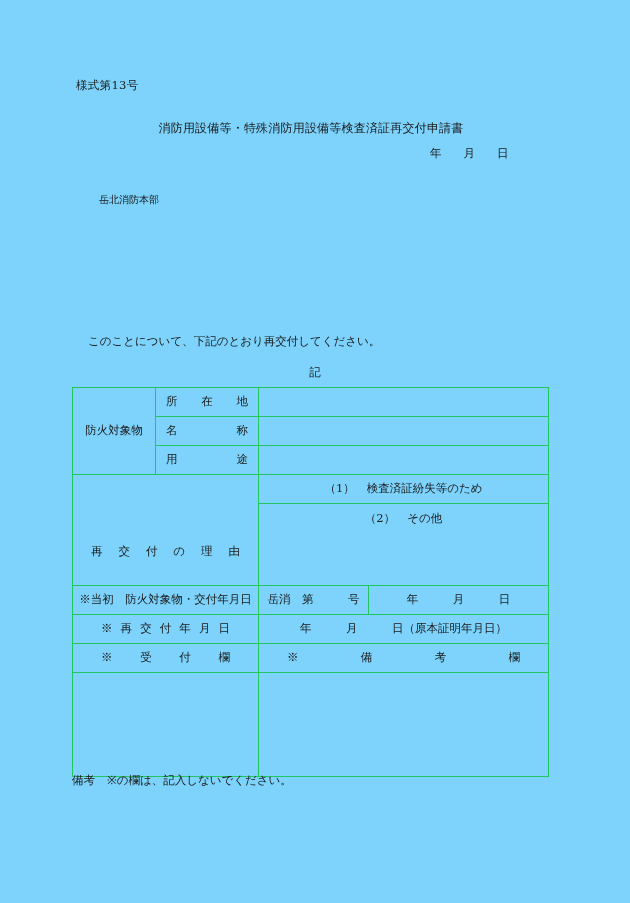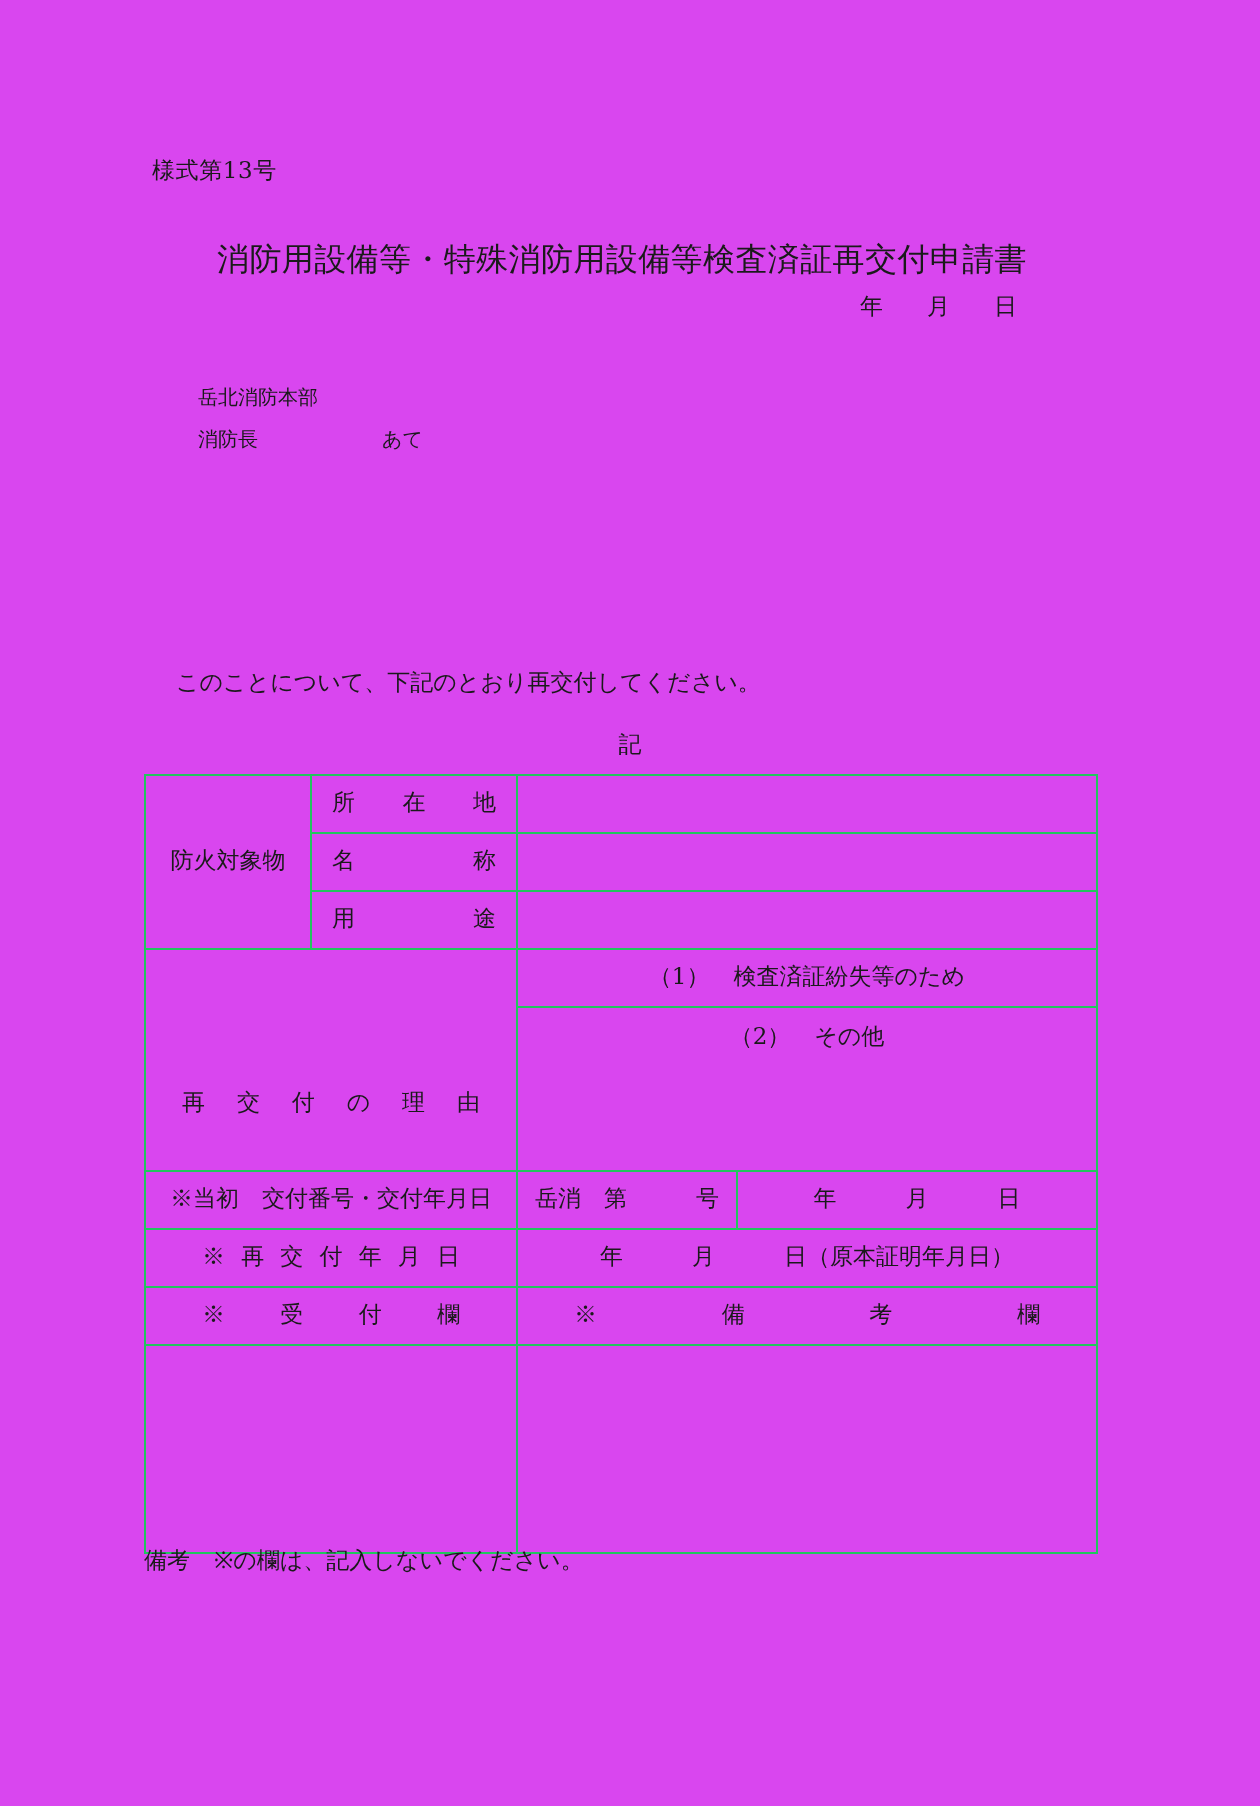--- a/index.html
+++ b/index.html
@@ -14,40 +14,40 @@
     font-family: "DejaVu Serif", "Liberation Serif", serif;
     color: #1a1a1a;
     overflow: hidden;
   }
 
   .page {
     position: absolute;
     left: 0; top: 0;
     width: 630px;
     height: 903px;
-    background: #d946ef;
+    background: #7dd3fc;
   }
 
   
   .form-no {
     position: absolute;
     left: 76px;
     top: 78px;
     font-size: 11.5px;
     letter-spacing: 0.3px;
     white-space: nowrap;
   }
 
   .doc-title {
     position: absolute;
     left: 0;
     top: 120px;
     width: 622px;
     text-align: center;
-    font-size: 16px;
+    font-size: 12px;
     letter-spacing: 0.2px;
     white-space: nowrap;
   }
 
   .date-line {
     position: absolute;
     left: 430px;
     top: 146px;
     font-size: 11.5px;
     white-space: nowrap;
@@ -184,21 +184,20 @@
   <div class="form-no">様式第13号</div>
 
   <div class="doc-title">消防用設備等・特殊消防用設備等検査済証再交付申請書</div>
 
   <div class="date-line">
     <span>年</span><span class="sp"></span><span>月</span><span class="sp"></span><span>日</span>
   </div>
 
   <div class="addressee">
     <span class="row2">岳北消防本部</span>
-    <span class="row2"><span>消防長</span><span class="ate">あて</span></span>
   </div>
 
 
   <div class="intro">このことについて、下記のとおり再交付してください。</div>
 
   <div class="ki-mark">記</div>
 
   <table class="tbl">
     <colgroup>
       <col style="width:83px">
@@ -238,21 +237,21 @@
         </td>
       </tr>
       <tr>
         <td class="c-left h-row-reason2" colspan="2" style="vertical-align:top; padding-top:7px;">
           <span class="num-item"><span>（2）</span><span class="gap"></span><span>その他</span></span>
         </td>
       </tr>
 
       <tr>
         <td class="c-label h-row-sm" colspan="2">
-          <span>※当初　交付番号・交付年月日</span>
+          <span>※当初　防火対象物・交付年月日</span>
         </td>
         <td class="c-left">岳消　第　　　号</td>
         <td class="c-center">年　　　月　　　日</td>
       </tr>
 
       <tr>
         <td class="c-label h-row-sm" colspan="2">
           <span class="spread-wide">※再交付年月日</span>
         </td>
         <td class="c-center" colspan="2">年　　　月　　　日（原本証明年月日）</td>

